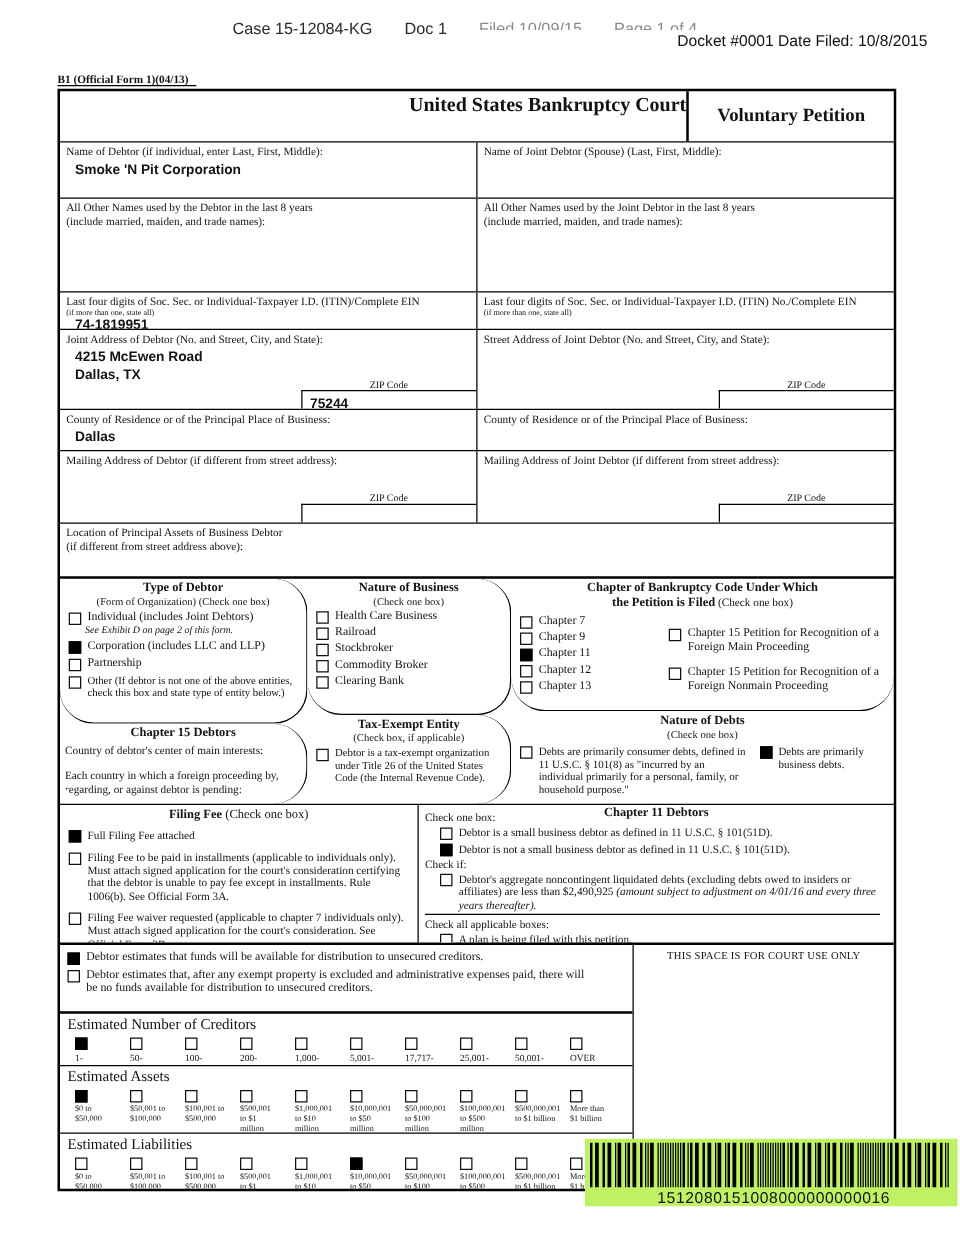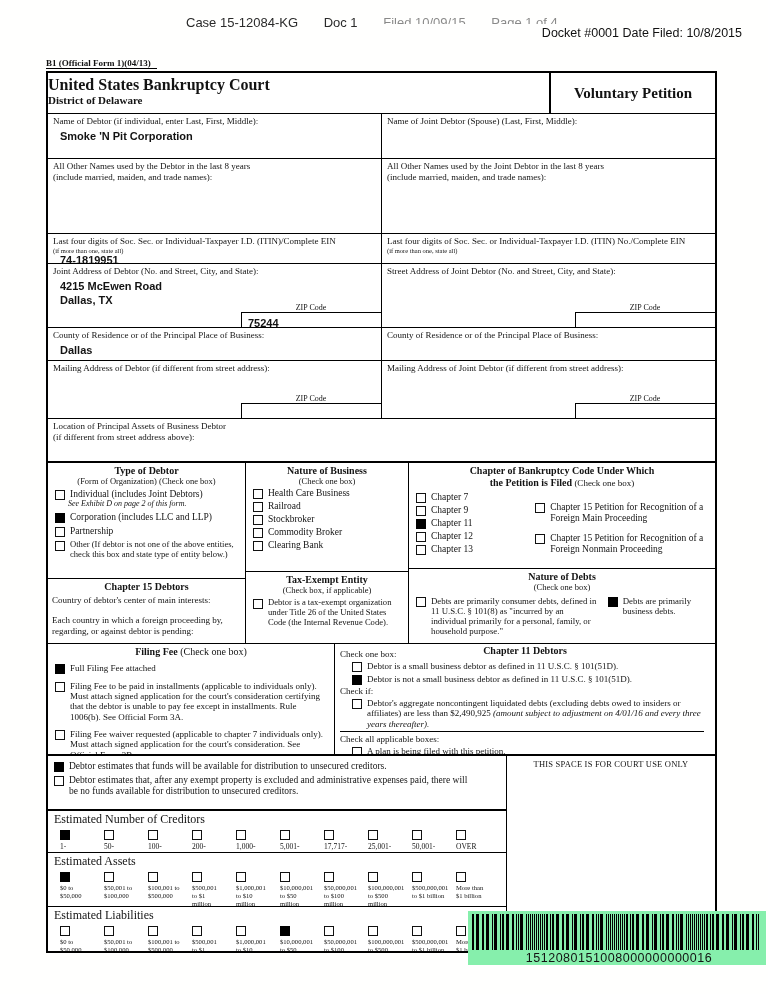--- a/index.html
+++ b/index.html
@@ -19,42 +19,42 @@
   
   .form { position:absolute; left:46px; top:71px; width:671px; border:2px solid #000; box-sizing:border-box;
           background:#fff; }
   .row { display:flex; border-bottom:1px solid #000; box-sizing:border-box; position:relative; }
   .row.hb { border-bottom-width:2px; }
   .cell { box-sizing:border-box; position:relative; padding:2px 5px; overflow:hidden; }
   .cell.l { flex:0 0 334px; border-right:1px solid #000; }
   .cell.r { flex:1; }
   .cell.full { flex:1; }
 
-  .t-left { flex:0 0 503px; border-right:2px solid #000; text-align:left; padding-top:3px; box-sizing:border-box; }
+  .t-left { flex:0 0 503px; border-right:2px solid #000; text-align:right; padding-top:3px; box-sizing:border-box; }
   .court-title { font-size:16px; font-weight:bold; line-height:1.1; }
   .court-district { font-size:11px; font-weight:bold; }
   .t-right { flex:1; display:flex; align-items:center; justify-content:center; font-size:15px; font-weight:bold; }
 
   .lbl { font-size:9px; line-height:1.2; }
   .small { font-size:6.5px; line-height:1.1; }
   .val { font-family:"Liberation Sans","DejaVu Sans",sans-serif; font-weight:bold; font-size:11px;
          padding:3px 0 0 7px; line-height:1.25; }
   .zipblock { position:absolute; right:0; bottom:0; width:140px; text-align:center; }
   .ziplabel { font-size:8px; }
   .zipbox { border-top:1px solid #000; border-left:1px solid #000; height:15px; text-align:left; box-sizing:border-box; }
   .zipbox .val { padding:1px 0 0 6px; }
 
   
   .band { display:flex; border-bottom:1px solid #000; box-sizing:border-box; }
   .bcol { display:flex; flex-direction:column; box-sizing:border-box; }
   .bcol.c1 { flex:0 0 198px; }
   .bcol.c2 { flex:0 0 163px; }
   .bcol.c3 { flex:1; }
   .bcell { box-sizing:border-box; border-right:1px solid #000; border-bottom:1px solid #000;
-           padding:2px 4px; overflow:hidden; position:relative; }
+           padding:2px 4px; overflow:hidden; position:relative;border-radius:27px; }
   .bcell.last { border-bottom:none; flex:1; }
   .bcol.c3 .bcell { border-right:none; }
 
   .secthead { text-align:center; font-weight:bold; font-size:10px; line-height:1.15; }
   .subt { text-align:center; font-size:8.5px; line-height:1.1; }
   .opt { display:flex; gap:5px; margin:3px 0 0 3px; font-size:9.5px; line-height:1.15; align-items:flex-start; }
   .opt.tight { margin-top:2px; }
   .cb { flex:none; width:8px; height:8px; border:1px solid #111; margin-top:1px; background:#fff; display:inline-block; }
   .cb.filled { background:#000; border-color:#000; }
   .note { font-style:italic; font-size:8px; margin-left:16px; line-height:1.1; }
@@ -86,21 +86,21 @@
   .statcell .opt { font-size:9.5px; margin:3px 0 0 1px; }
   .esttitle { font-size:12px; padding-left:2px; }
   .estgrid { display:grid; grid-template-columns:repeat(10,1fr); padding:2px 2px 0 8px; }
   .estopt .cb { width:8px; height:8px; display:block; margin-bottom:2px; }
   .estlabel { font-size:7.5px; white-space:pre-line; line-height:1.25; }
   .estlabel.money { font-size:6.6px; line-height:1.25; }
   .courtbox { flex:1; position:relative; overflow:hidden; }
   .courtlabel { text-align:center; font-size:8.5px; padding-top:3px; letter-spacing:.2px; }
 
   
-  .barcode { position:absolute; left:468px; top:911px; width:298px; background:#86efac; padding:3px 0 0 4px; box-sizing:border-box; }
+  .barcode { position:absolute; left:468px; top:911px; width:298px; background:#bef264; padding:3px 0 0 4px; box-sizing:border-box; }
   .bars { height:36px; display:flex; align-items:stretch; overflow:hidden; }
   .bars span { background:#000; flex:none; }
   .barcode-number { font-family:"Liberation Sans","DejaVu Sans",sans-serif; font-size:12.5px;
                     text-align:center; letter-spacing:.5px; padding-top:1px; }
   .b { font-weight:bold; }
   .it { font-style:italic; }
 </style>
 </head>
 <body>
 
@@ -113,21 +113,20 @@
     <span class="seg faded">Page 1 of 4</span>
   </div>
   <div class="docket-stamp">Docket #0001  Date Filed: 10/8/2015</div>
   <div class="form-label">B1 (Official Form 1)(04/13)</div>
 
   <div class="form">
 
     <div class="row" style="height:41px">
       <div class="t-left">
         <div class="court-title">United States Bankruptcy Court</div>
-        <div class="court-district">District of Delaware</div>
       </div>
       <div class="t-right">Voluntary Petition</div>
     </div>
 
     <div class="row" style="height:45px">
       <div class="cell l">
         <div class="lbl">Name of Debtor (if individual, enter Last, First, Middle):</div>
         <div class="val">Smoke 'N Pit Corporation</div>
       </div>
       <div class="cell r">

